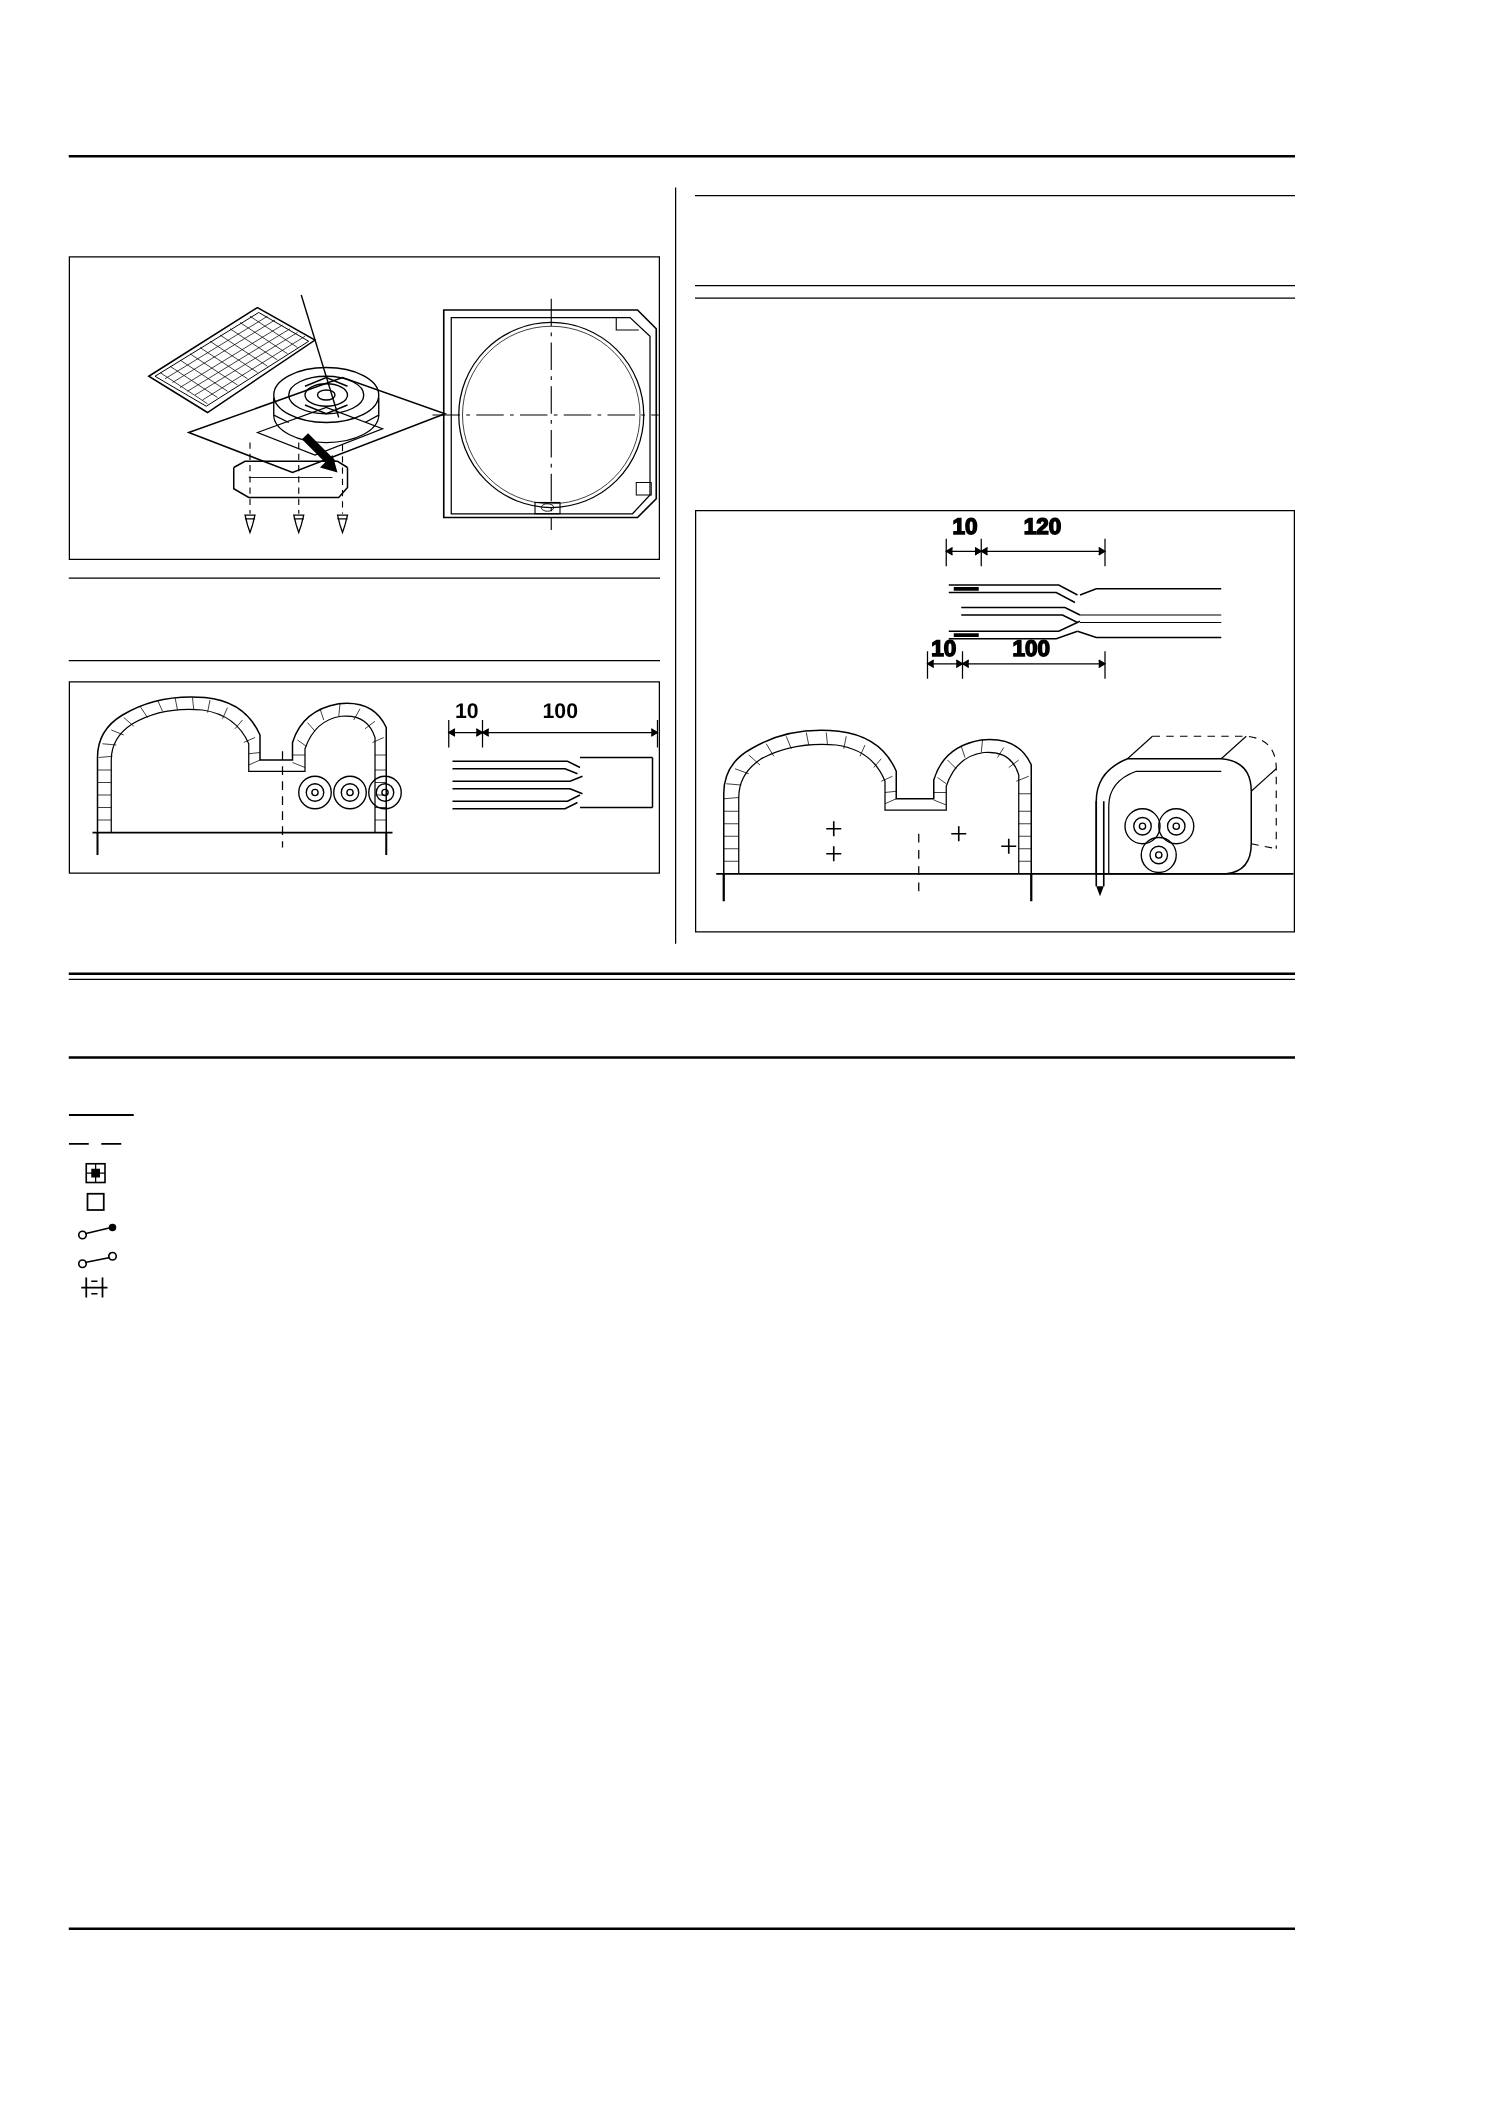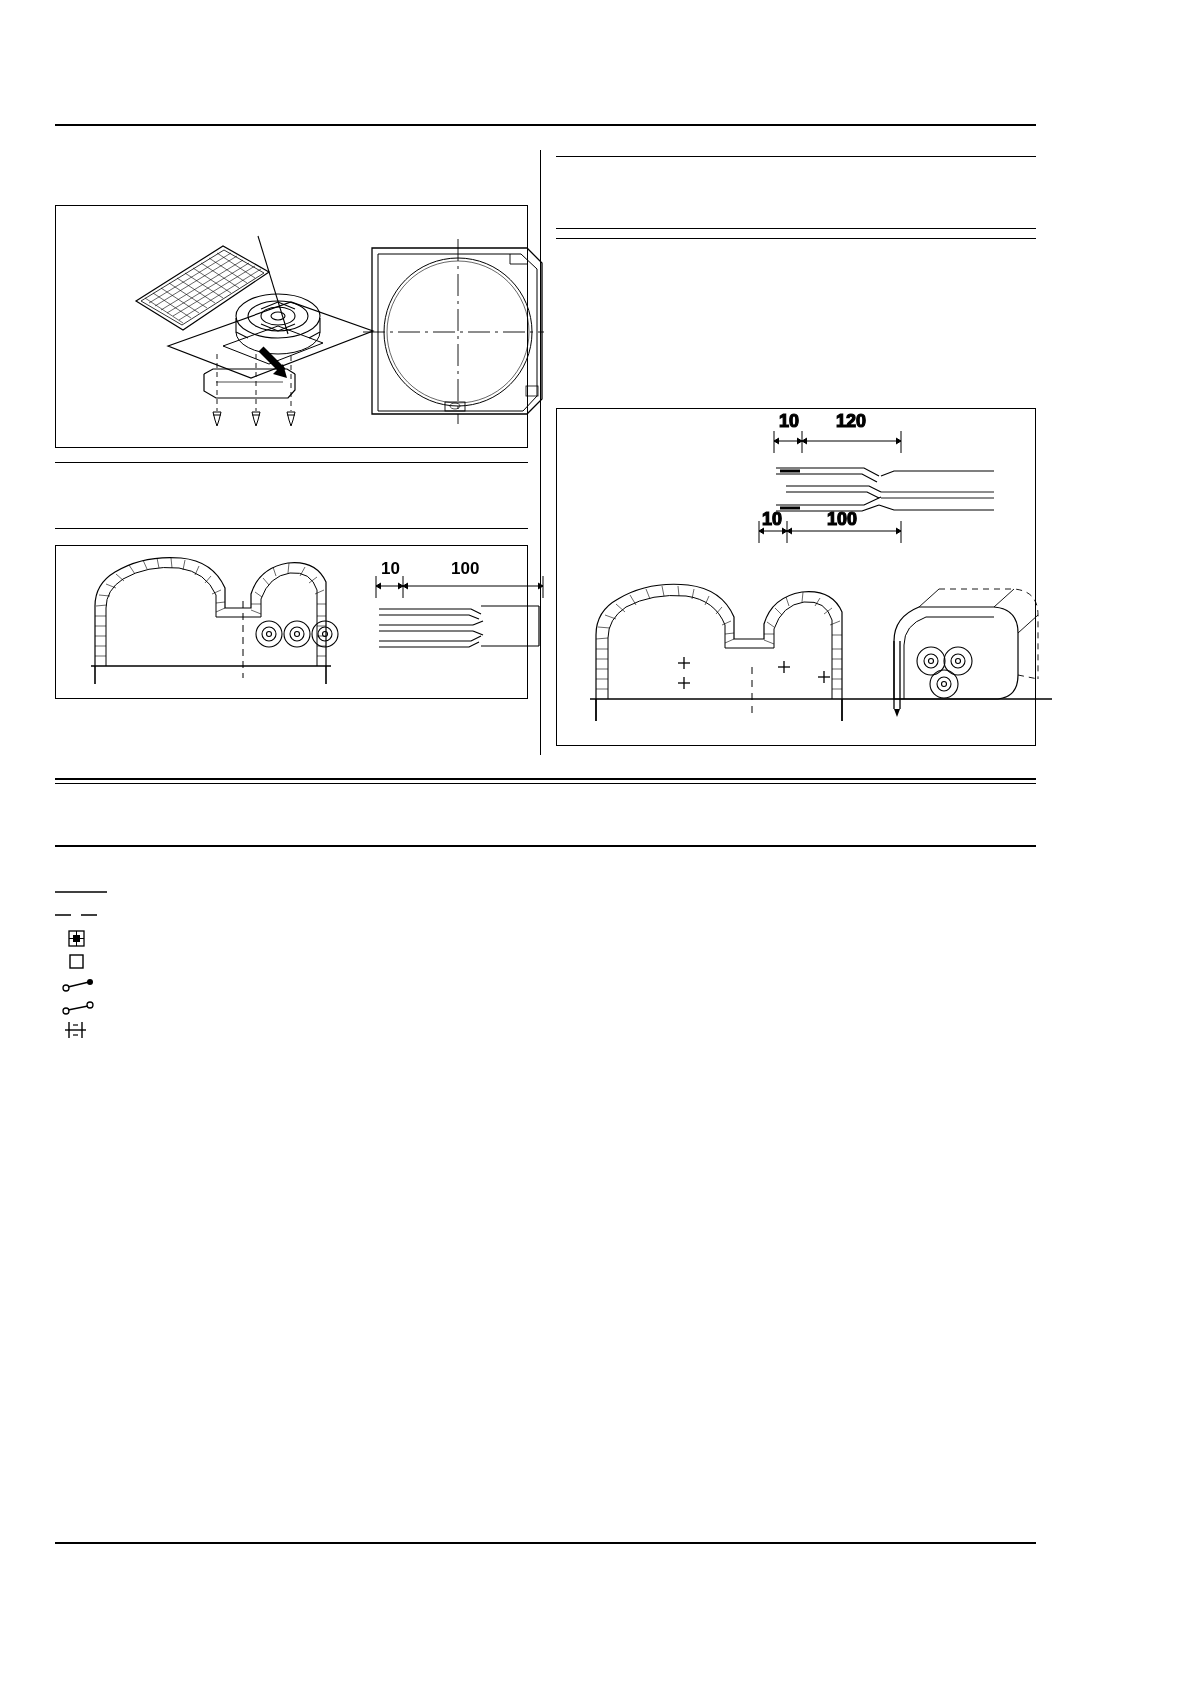--- a/index.html
+++ b/index.html
@@ -40,21 +40,20 @@
     width: 1px;
     background: #000;
   }
 
   
   .figbox {
     position: absolute;
     border: 1px solid #000;
     background: #ffffff;
     box-sizing: border-box;
-    padding-left: 17px;
   }
 
   .fig-svg { display: block; }
 
   
   .legend {
     position: absolute;
     left: 55px;
     top: 880px;
     width: 420px;

